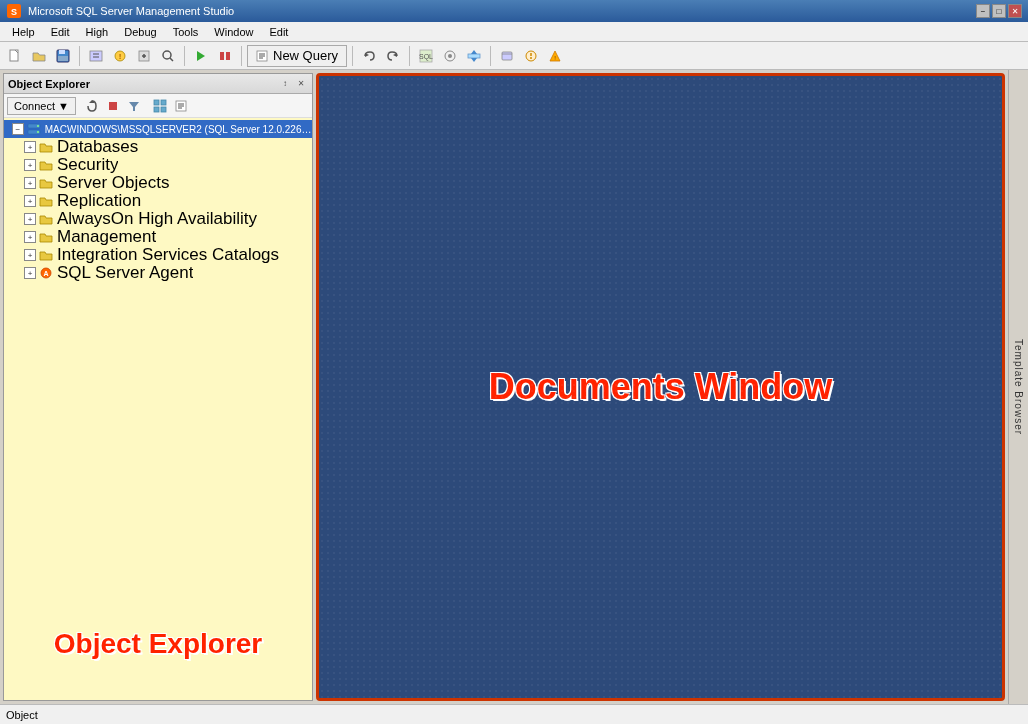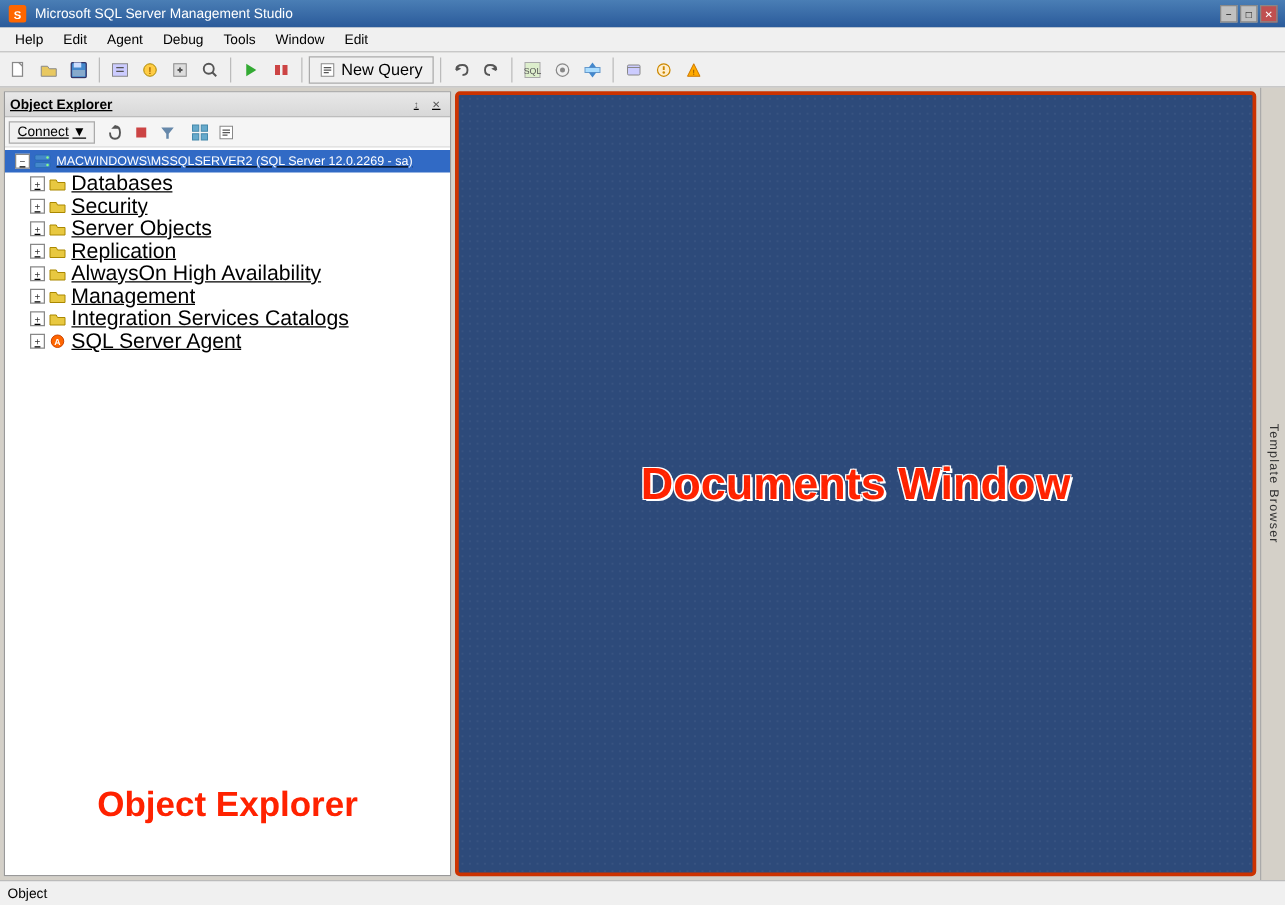--- a/index.html
+++ b/index.html
@@ -114,29 +114,28 @@
 
     
     .main-area {
       flex: 1;
       display: flex;
       overflow: hidden;
     }
 
     
     .object-explorer {
-      width: 358px;
-      background: #ffffff;
+      width: 310px;
+      background: #fef9c3;
       border: 1px solid #999;
       display: flex;
       flex-direction: column;
       flex-shrink: 0;
       position: relative;
       margin: 3px 0 3px 3px;
-      text-decoration: underline;
     }
     .panel-header {
       background: linear-gradient(to bottom, #e8e8e8, #d8d8d8);
       border-bottom: 1px solid #aaa;
       height: 20px;
       display: flex;
       align-items: center;
       padding: 0 4px;
       justify-content: space-between;
     }
@@ -336,21 +335,21 @@
   <div class="title-bar-controls">
     <div class="title-btn">−</div>
     <div class="title-btn">□</div>
     <div class="title-btn close">✕</div>
   </div>
 </div>
 
 <div class="menu-bar">
   <span class="menu-item">Help</span>
   <span class="menu-item">Edit</span>
-  <span class="menu-item">Agent</span>
+  <span class="menu-item">High</span>
   <span class="menu-item">Debug</span>
   <span class="menu-item">Tools</span>
   <span class="menu-item">Window</span>
   <span class="menu-item">Edit</span>
 </div>
 
 <div class="toolbar">
   <button class="toolbar-btn" title="New">
     <svg width="14" height="14" viewBox="0 0 14 14">
         <rect x="2" y="1" width="8" height="11" fill="white" stroke="#888" stroke-width="1"></rect>

